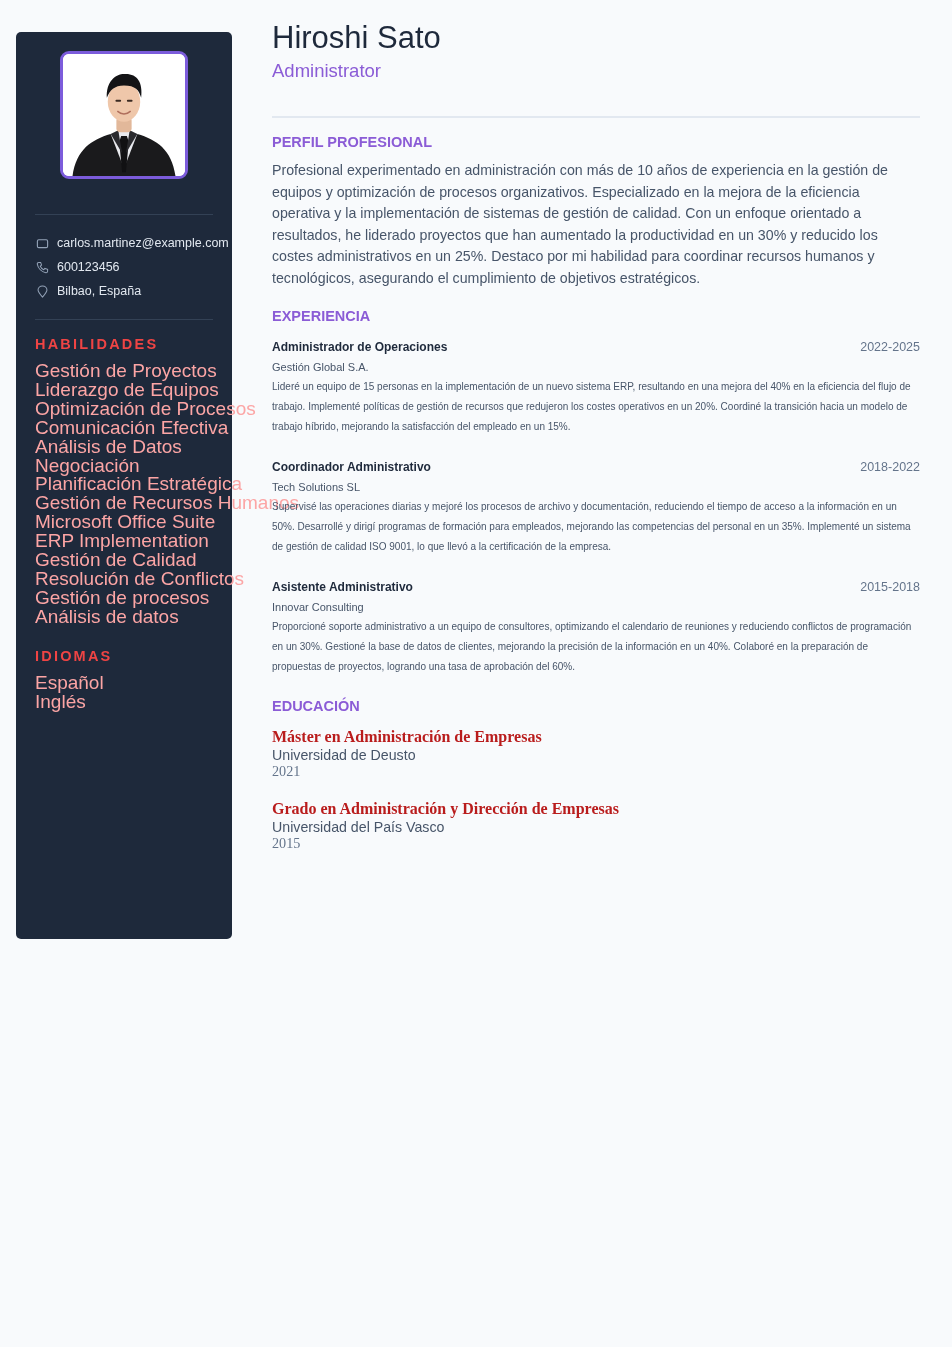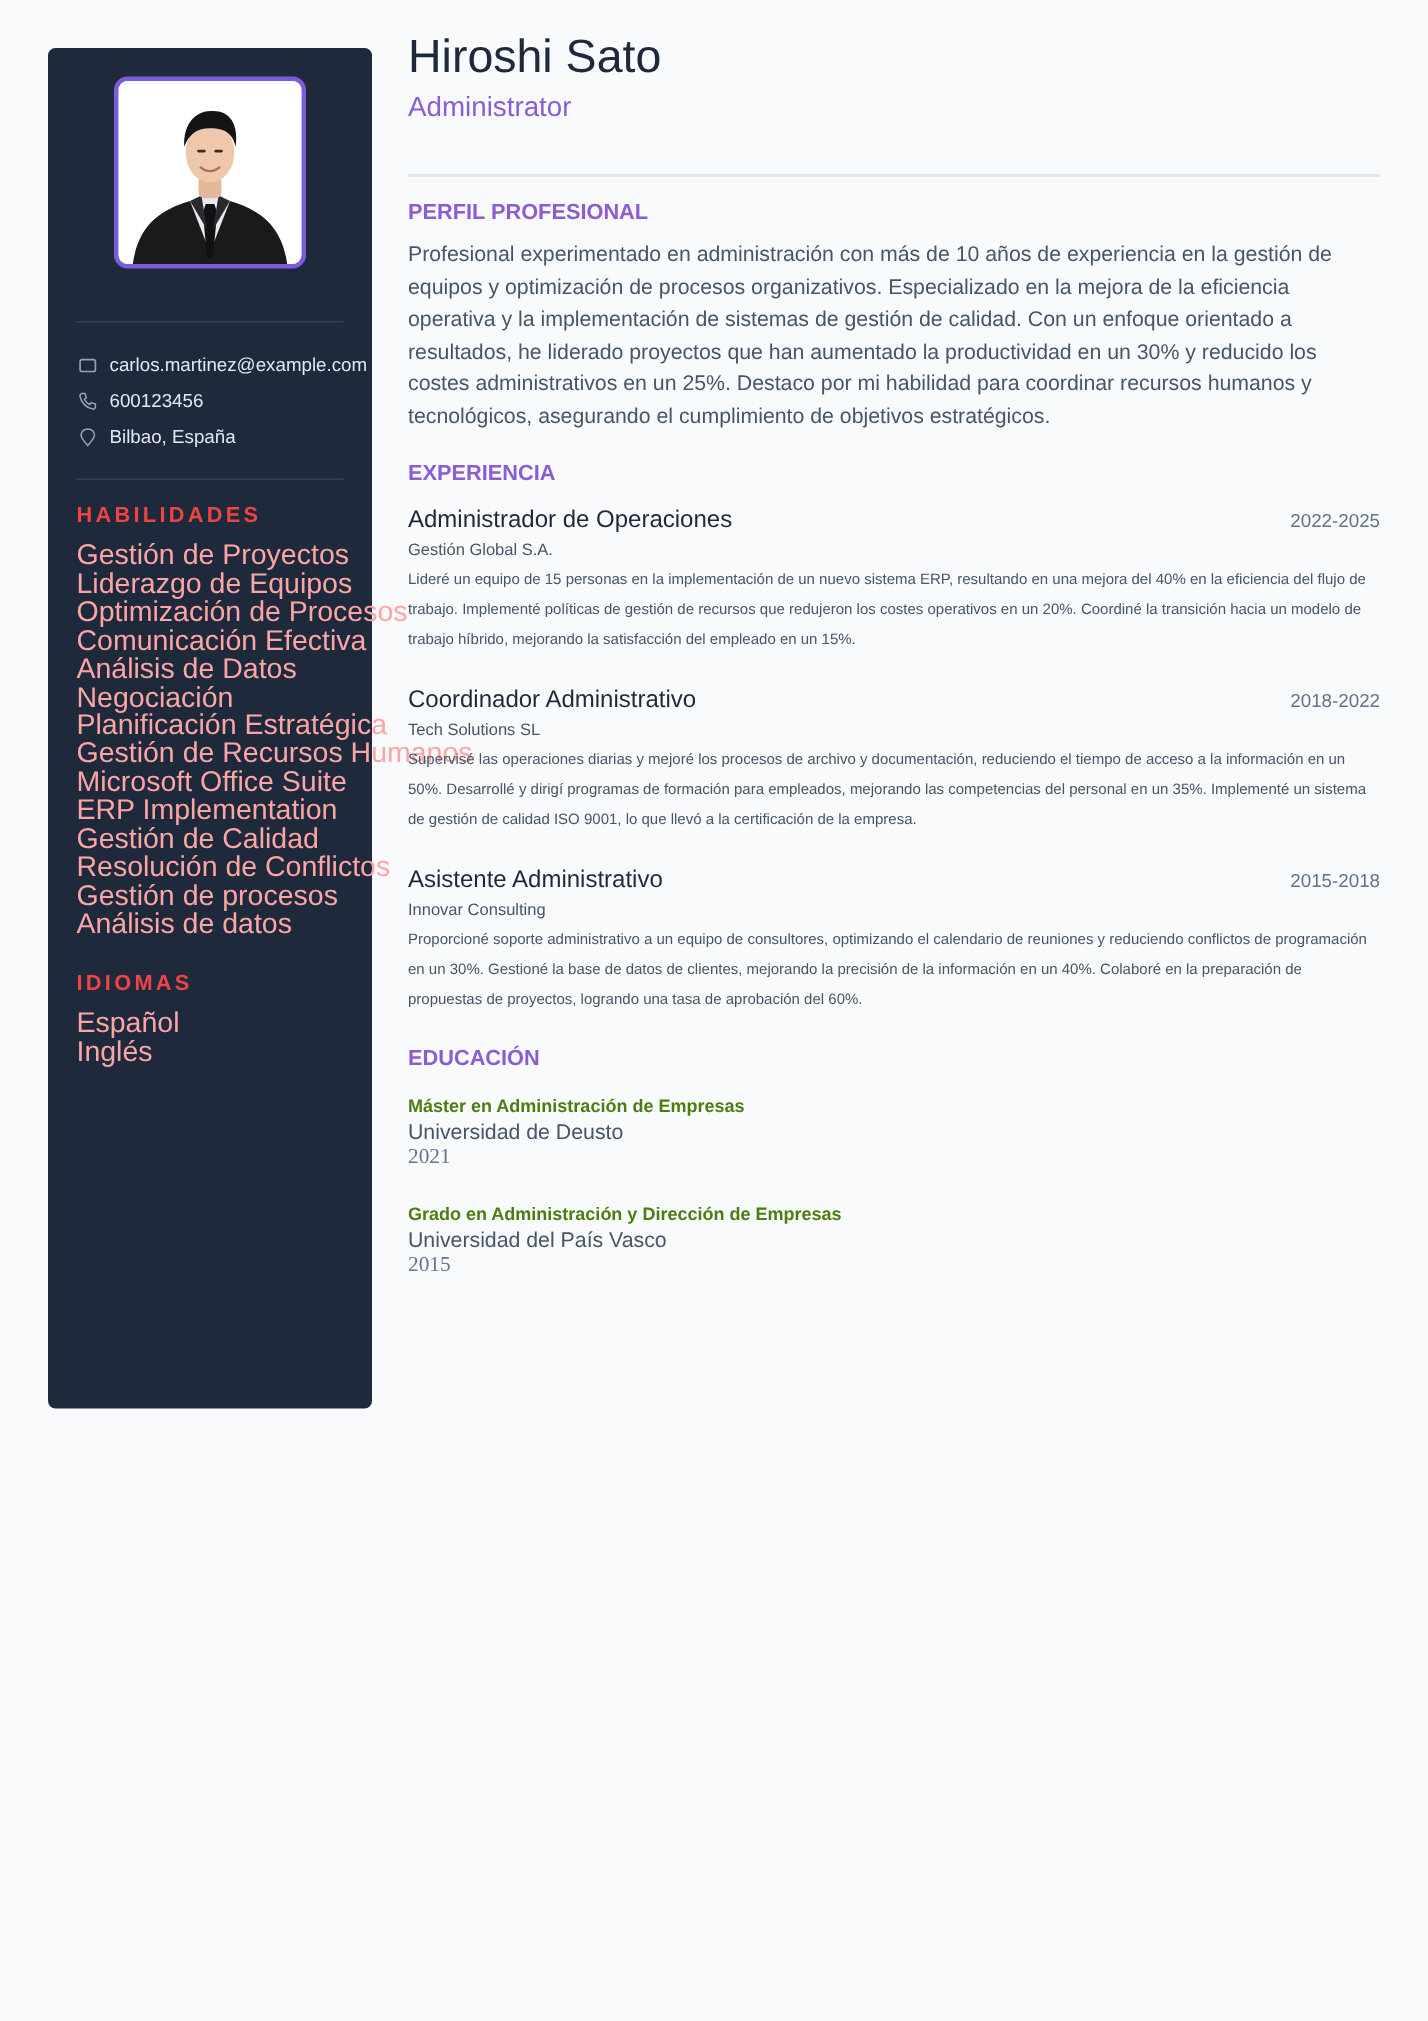--- a/index.html
+++ b/index.html
@@ -1,20 +1,20 @@
 <!DOCTYPE html>
 <html><head>
   <meta charset="utf-8">
   <style>
     * { box-sizing: border-box; margin: 0; padding: 0; }
     html, body { width: 952px; height: 1347px; background: #f8fafc; }
     body { font-family: "Liberation Sans", sans-serif; color: #374151; position: relative; }
 
     .sidebar {
-      position: absolute; left: 32px; top: 32px; width: 216px; height: 907px;
+      position: absolute; left: 16px; top: 32px; width: 216px; height: 907px;
       background: #1e293b; border-radius: 5px; color: #e2e8f0;
     }
     .photo-frame {
       position: absolute; left: 44px; top: 19px; width: 128px; height: 128px;
       border: 3px solid #7c5cdb; border-radius: 9px; background: #ffffff; overflow: hidden;
     }
     .photo-frame svg { display: block; width: 100%; height: 100%; }
 
     .divider { position: absolute; left: 19px; width: 178px; height: 1px; background: #334155; }
 
@@ -33,26 +33,26 @@
     .main { position: absolute; left: 272px; top: 20px; width: 648px; }
     .name { font-size: 31px; color: #1e293b; font-weight: normal; line-height: 36px; }
     .role { font-size: 18.5px; color: #8b5cd6; margin-top: 3px; line-height: 24px; }
     .header-rule { height: 2px; background: #e2e8f0; margin-top: 33px; }
 
     .section-title { font-size: 14.5px; font-weight: bold; color: #8b5cd6; line-height: 18px; }
     .summary { font-size: 14.2px; line-height: 21.5px; color: #475569; margin-top: 9px; }
 
     .job { margin-top: 0; }
     .job-head { display: flex; justify-content: space-between; align-items: baseline; }
-    .job-title { font-size: 16px; font-weight: normal; color: #1e293b; line-height: 20px; }
+    .job-title { font-size: 12px; font-weight: bold; color: #1e293b; line-height: 20px; }
     .job-date { font-size: 12.5px; color: #64748b; }
     .job-company { font-size: 11px; color: #475569; line-height: 20px; }
     .job-desc { font-size: 10px; color: #475569; line-height: 20px; }
 
-    .edu-title { font-size: 12px; font-weight: bold; color: #4d7c0f; line-height: 20px; }
+    .edu-title { font-size: 16px; font-weight: bold; color: #b91c1c; line-height: 20px; font-family: Liberation Serif, serif; }
     .edu-school, .edu-year { font-size: 14.2px; color: #475569; line-height: 16px; }
     .edu-year { color: #64748b; font-family: Liberation Serif, serif; }
   </style>
 </head>
 <body>
 
 <aside class="sidebar">
   <div class="photo-frame">
     <svg viewBox="0 0 128 128">
       <rect width="128" height="128" fill="#ffffff"></rect>

